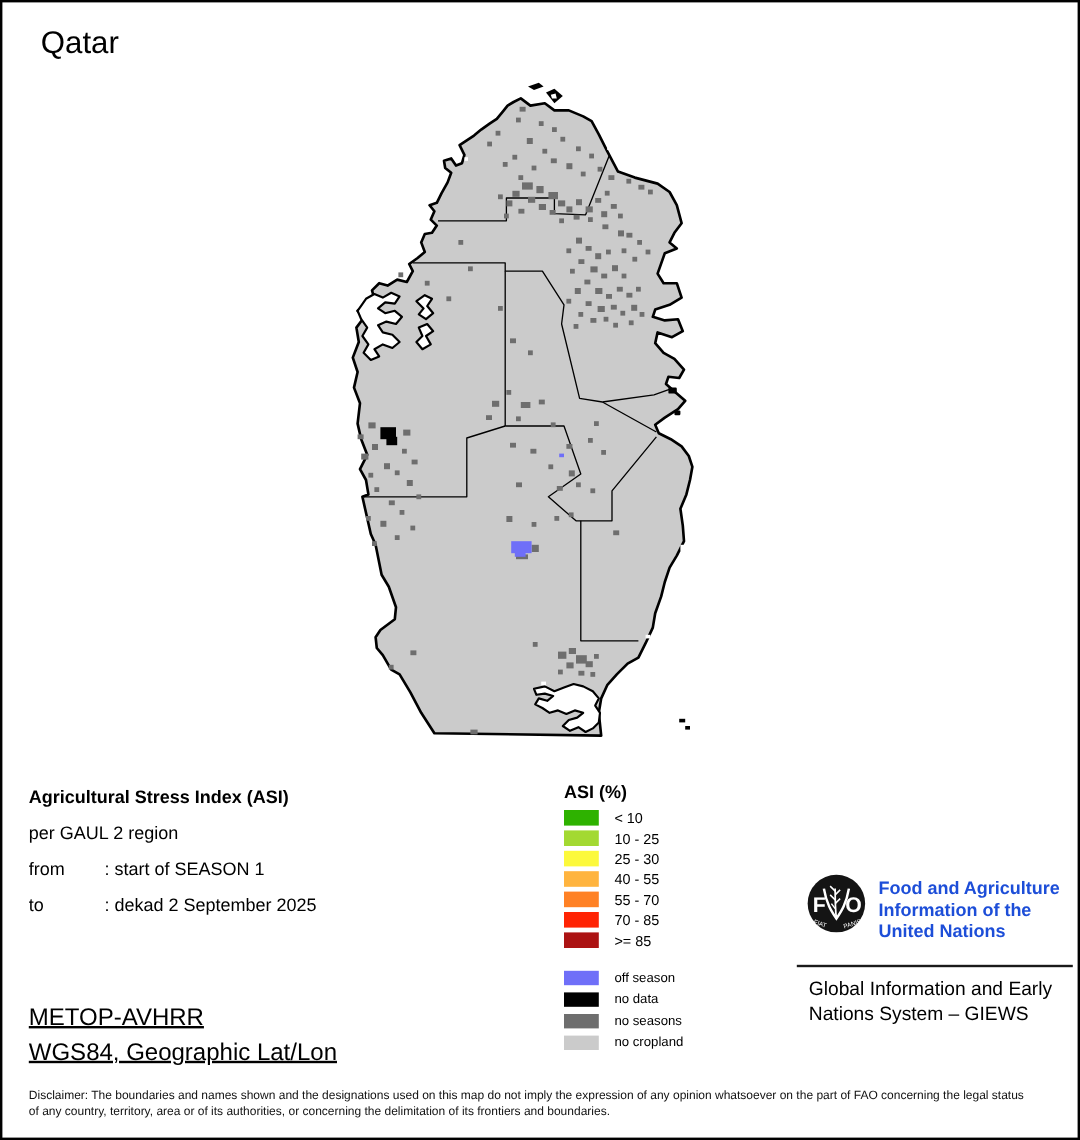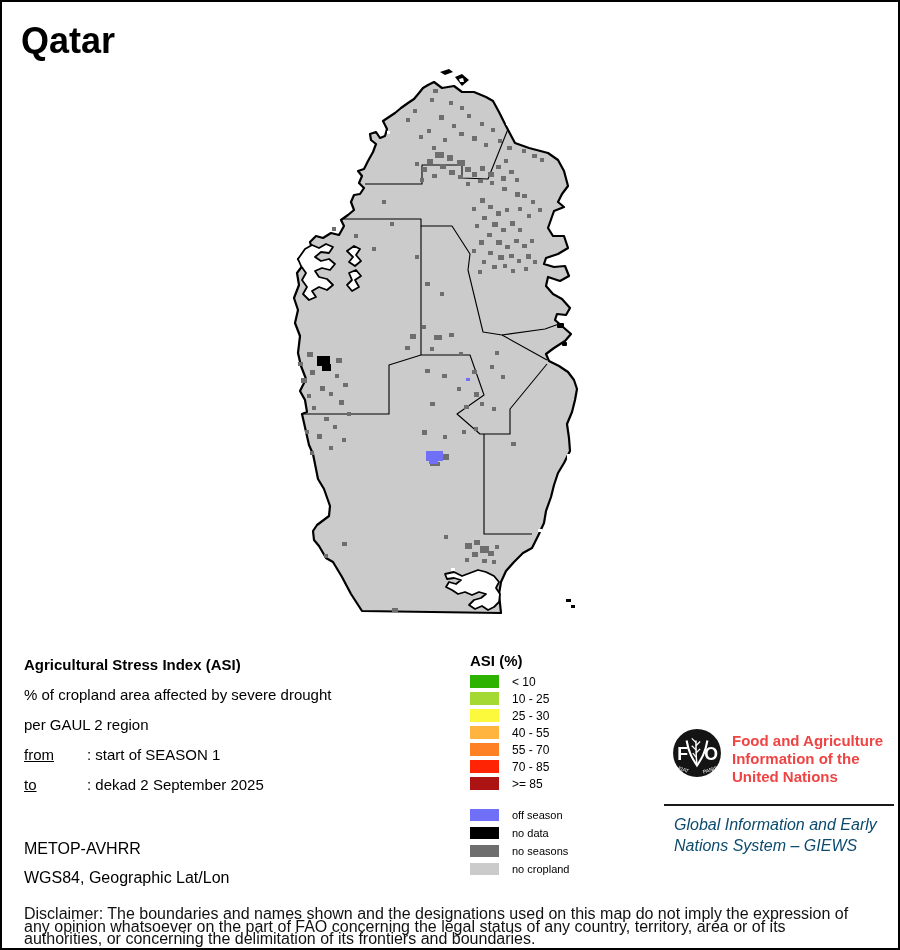--- a/index.html
+++ b/index.html
@@ -1,50 +1,50 @@
 <!DOCTYPE html>
 <html style="--no_cropland: #CBCBCB; --no_seasons: #6E6E6E; --off_season: #6F6FF8; --no_data: #000000; --sea: #FFFFFF; --boundary: #000000;"><head>
 <meta charset="utf-8">
 <style>
   html,body{margin:0;padding:0;background:#888;}
   .page{position:relative;width:900px;height:950px;background:#fff;border:2px solid #000;
         box-sizing:border-box;font-family:"Liberation Sans",sans-serif;color:#000;overflow:hidden;}
-  .page-title{position:absolute;left:19px;top:18px;font-size:36px;font-weight:bold;margin:0;}
+  .page-title{position:absolute;left:32px;top:18px;font-size:26px;font-weight:normal;margin:0;}
   svg.mapsvg{position:absolute;left:0;top:0;}
   .land{fill:var(--no_cropland,#CBCBCB);stroke:var(--boundary,#000);stroke-width:2.2;stroke-linejoin:round;}
   .bay{fill:var(--sea,#fff);stroke:var(--boundary,#000);stroke-width:1.8;stroke-linejoin:round;}
   .bnd{fill:none;stroke:var(--boundary,#000);stroke-width:1.1;stroke-linejoin:round;}
   .speck rect{fill:var(--no_seasons,#6E6E6E);}
   .offs rect{fill:var(--off_season,#6F6FF8);}
   .nodata path,.nodata rect{fill:var(--no_data,#000);}
   .isl path,.isl rect{fill:var(--no_data,#000);}
   .wspeck rect{fill:var(--sea,#fff);}
   .info{position:absolute;left:22px;top:648px;font-size:15px;}
   .info .row{height:30px;line-height:30px;white-space:nowrap;}
   .info .head{font-weight:bold;}
   .kv{display:flex;}
-  .kv .k{width:63px;text-decoration:underline;}
-  .sensor{position:absolute;left:22px;top:832px;font-size:16px;}
+  .kv .k{width:63px;}
+  .sensor{position:absolute;left:22px;top:832px;font-size:20px;text-decoration:underline;}
   .sensor .row{height:29px;line-height:29px;}
   .legend{position:absolute;left:468px;top:650px;}
   .legend-title{font-size:15px;font-weight:bold;margin-bottom:6px;}
   .lrow{display:flex;height:16px;margin-bottom:1px;}
   .lrow .sw{width:29px;height:13px;margin-right:13px;}
   .lrow .lab{font-size:12px;}
   .lgap{height:13px;}
   .lrow2{display:flex;align-items:flex-end;height:14px;margin-bottom:4px;}
   .lrow2 .sw{width:29px;height:12px;margin-right:13px;}
   .lrow2 .lab{font-size:11px;}
   .fao{position:absolute;left:662px;top:726px;width:230px;}
   .fao-head{display:flex;}
   .fao-logo{width:50px;height:50px;margin-left:8px;flex:0 0 auto;}
-  .fao-name{margin-left:10px;font-size:15px;font-weight:bold;line-height:18px;padding-top:4px;color:#ef4444;}
+  .fao-name{margin-left:10px;font-size:15px;font-weight:bold;line-height:18px;padding-top:4px;color:#1d4ed8;}
   .fao-divider{height:2px;background:#1a1a1a;margin-top:18px;}
-  .giews{margin-left:10px;margin-top:8px;font-size:16px;line-height:21px;color:#0c4a6e;font-style:italic;}
-  .disclaimer{position:absolute;left:22px;top:906px;width:830px;font-size:16px;line-height:12.5px;color:#111;}
+  .giews{margin-left:10px;margin-top:8px;font-size:16px;line-height:21px;color:#000000;}
+  .disclaimer{position:absolute;left:22px;top:906px;width:830px;font-size:10px;line-height:12.5px;color:#111;}
 </style>
 </head>
 <body>
 
 <div class="page">
 
   <h1 class="page-title">Qatar</h1>
 
   <svg class="mapsvg" width="900" height="950" viewBox="0 0 900 950" aria-hidden="true">
 
@@ -268,21 +268,20 @@
       <rect x="547" y="282" width="4" height="3"></rect>
         <rect x="536" y="527" width="4" height="3"></rect>
       <rect x="385" y="129" width="3" height="3"></rect>
         <rect x="504" y="120" width="3" height="3"></rect>
       <rect x="449" y="566" width="4" height="3"></rect>
     </g>
   </svg>
 
   <div class="info">
     <div class="row head">Agricultural Stress Index (ASI)</div>
-    <div class="row">% of cropland area affected by severe drought</div>
     <div class="row">per GAUL 2 region</div>
     <div class="row kv">
       <span class="k">from</span>
       <span class="v">: start of SEASON 1</span>
     </div>
     <div class="row kv">
       <span class="k">to</span>
       <span class="v">: dekad 2 September 2025</span>
     </div>
   </div>

